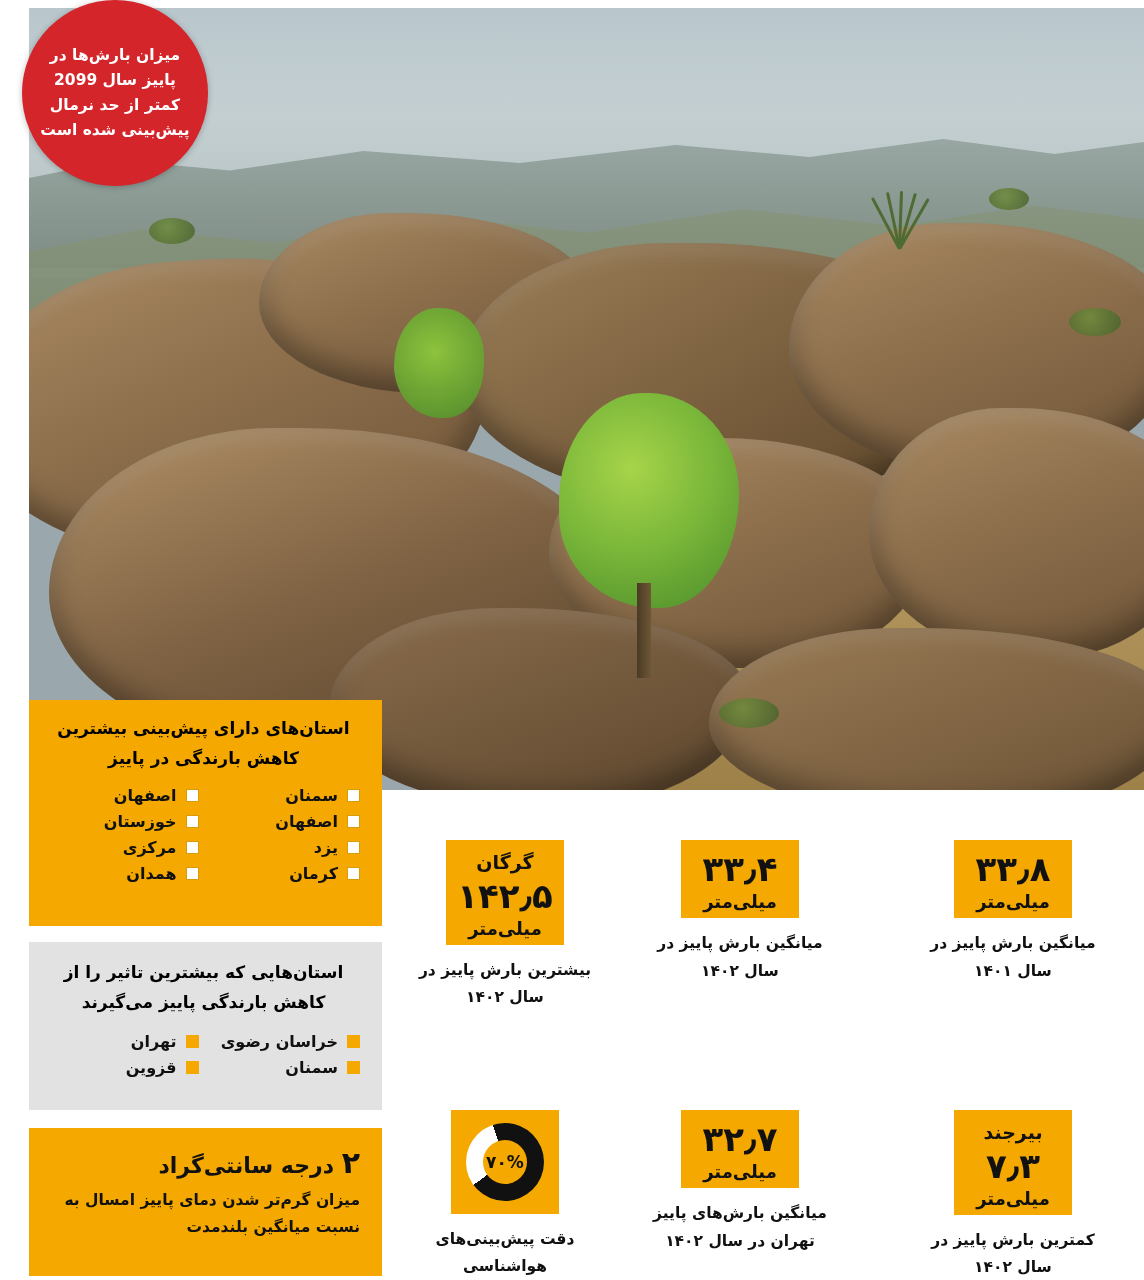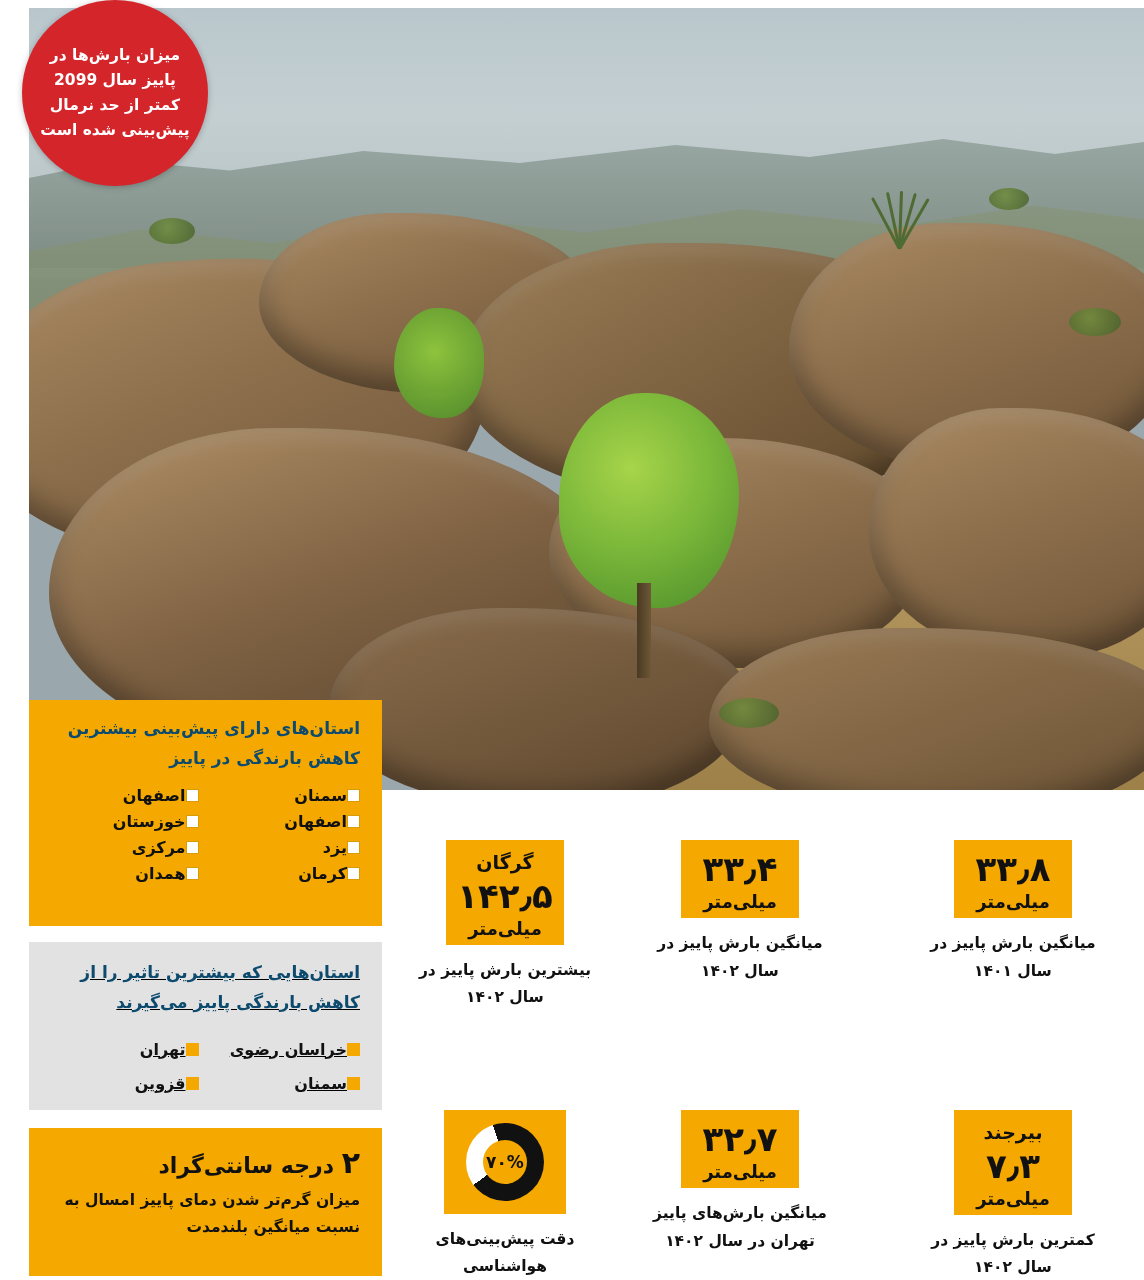--- a/index.html
+++ b/index.html
@@ -114,53 +114,52 @@
   }
 
   
   .panel-orange {
     position: absolute;
     background: #f5a800;
   }
   .panel-gray {
     position: absolute;
     background: #e2e2e2;
-    text-decoration: underline;
   }
   .panel-title {
     font-size: 17px;
     font-weight: bold;
     line-height: 1.75;
-    color: #0c4a6e;
-    text-align: right;
+    color: #000000;
+    text-align: center;
   }
 
   #list-panel { left: 29px; top: 700px; width: 353px; height: 226px; }
   #list-panel .panel-title { padding: 14px 22px 6px 18px; }
   .list-cols {
     display: flex; flex-direction: row; justify-content: space-between;
     padding: 6px 22px 10px 18px; gap: 10px;
   }
   .list-col { display: flex; flex-direction: column; gap: 7px; flex: 1; }
   .list-item {
-    display: flex; flex-direction: row; align-items: center; justify-content: flex-start; 
+    display: flex; flex-direction: row; align-items: center; justify-content: flex-start; gap: 9px;
     font-size: 16px; font-weight: bold; color: #111;
   }
   .bullet-sq {
     width: 13px; height: 13px; background: #ffffff;
     border: 1px solid #d99c05; flex: 0 0 auto;
   }
 
   #impact-panel { left: 29px; top: 942px; width: 353px; height: 168px; }
   #impact-panel .panel-title { padding: 16px 22px 4px 18px; }
   #impact-panel .list-cols { padding: 10px 22px 10px 18px; }
   .bullet-sq-orange {
     width: 13px; height: 13px; background: #f5a800; flex: 0 0 auto;
   }
-  #impact-panel .list-item { font-size: 16px; margin-top: 8px; }
+  #impact-panel .list-item { font-size: 16px; }
 
   #temp-panel { left: 29px; top: 1128px; width: 353px; height: 148px; }
   #temp-panel .inner { padding: 12px 22px 10px 18px; text-align: right; }
   #temp-panel .big-line { font-size: 22px; font-weight: bold; color: #111; line-height: 1.5; }
   #temp-panel .big-line .num { font-size: 30px; }
   #temp-panel .sub { font-size: 15.5px; font-weight: bold; color: #111; line-height: 1.75; margin-top: 2px; }
 
   
   .stat {
     position: absolute;
@@ -187,21 +186,21 @@
     margin-top: 12px;
     font-size: 15.5px;
     font-weight: bold;
     color: #111;
     line-height: 1.75;
   }
 
   
   .donut-wrap {
     background: #f5a800;
-    width: 122px; height: 104px;
+    width: 108px; height: 104px;
     display: inline-flex; align-items: center; justify-content: center;
   }
   .donut {
     width: 78px; height: 78px; border-radius: 50%;
     background:
       conic-gradient(from -18deg, #111 0deg 252deg, #ffffff 252deg 360deg);
     display: flex; align-items: center; justify-content: center;
     position: relative;
   }
   .donut::after {

